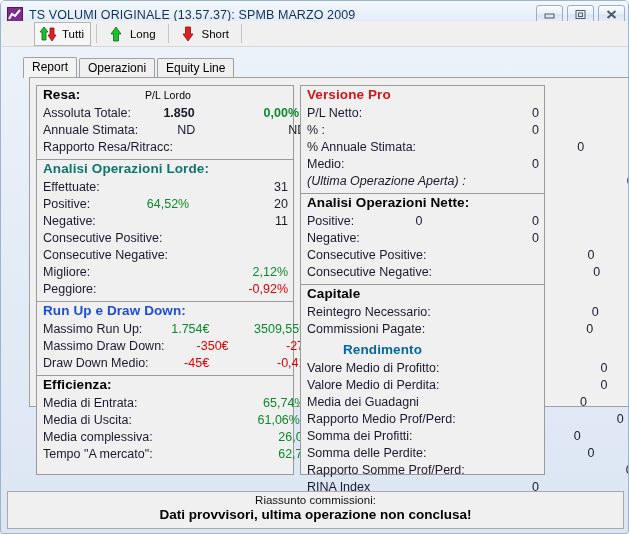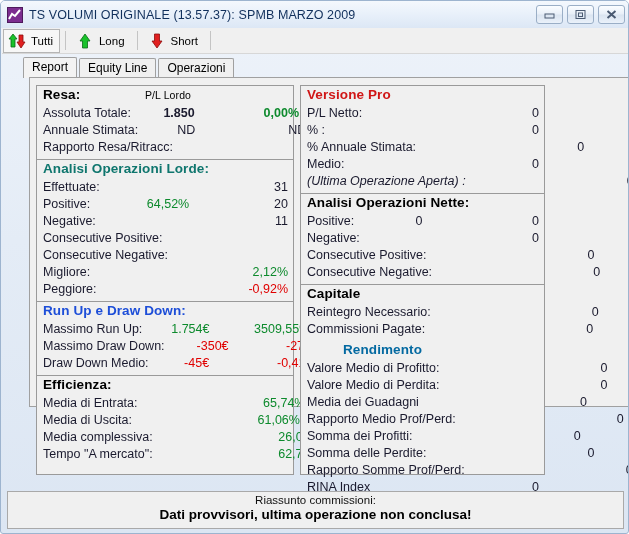--- a/index.html
+++ b/index.html
@@ -61,28 +61,29 @@
     display: flex;
     align-items: center;
     justify-content: center;
     box-sizing: border-box;
   }
   .glyph { display: block; }
 
   
   .toolbar {
     position: absolute;
-    left: 1px; top: 27px;
+    left: 1px; top: 20px;
     width: 627px;
     height: 26px;
     background: #f0f0f0;
     border-bottom: 1px solid #d7d7d7;
     display: flex;
     align-items: center;
     box-sizing: border-box;
+    padding-left: 31px;
   }
   .tb-btn {
     height: 24px;
     display: flex;
     align-items: center;
     padding: 0 6px 0 3px;
     margin: 0 1px;
     font-size: 11.5px;
     color: #000;
     box-sizing: border-box;
@@ -263,22 +264,22 @@
           <polygon points="10,17 15,10 12.5,10 12.5,3 7.5,3 7.5,10 5,10" fill="#e02020" stroke="#8b0c0c" stroke-width="0.8"></polygon>
         </svg>
       </span>
       <span class="lbl">Short</span>
     </div>
     <div class="tb-sep"></div>
   </div>
 
   <div class="tabstrip">
     <div class="tab sel">Report</div>
+    <div class="tab">Operazioni</div>
     <div class="tab">Equity Line</div>
-    <div class="tab">Operazioni</div>
   </div>
 
   <div class="content">
     <div class="panel left" id="leftPanel">
         <div class="grp">
           <div class="row hdr">
             <span class="k" style="color: rgb(0, 0, 0);">Resa:</span>
             <span class="spacer"></span>
             <span class="col-mid small-cap" style="font-weight: normal;">P/L Lordo</span>
             <span class="col-end"></span>

